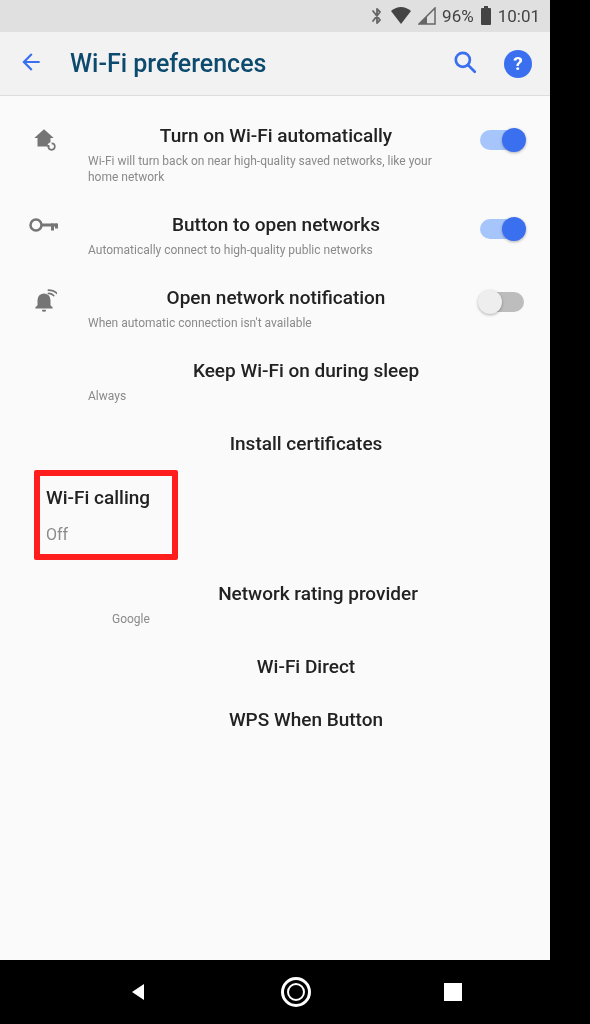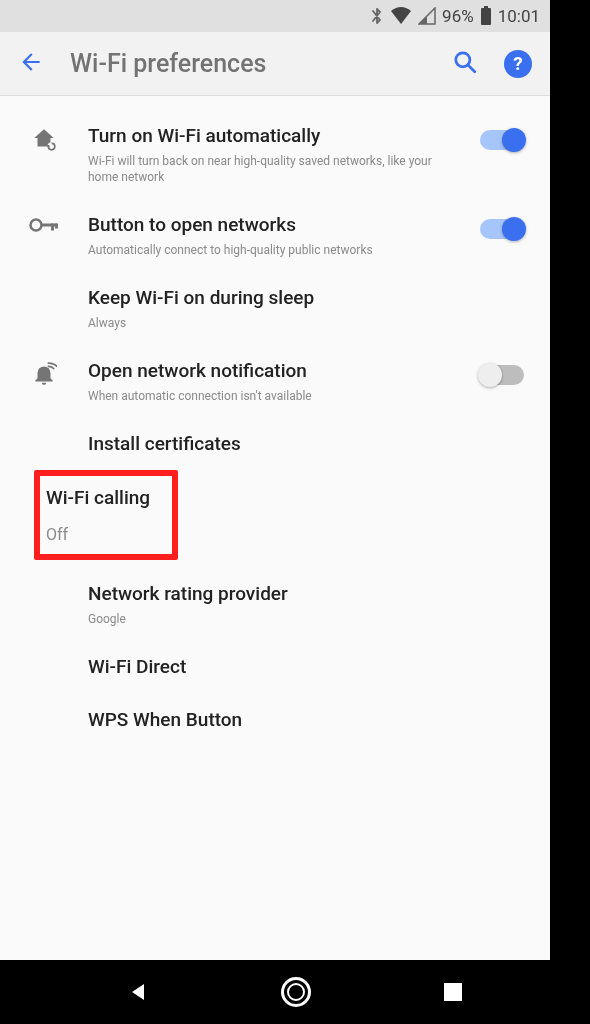--- a/index.html
+++ b/index.html
@@ -47,21 +47,21 @@
     display: flex;
     align-items: center;
     padding: 0 18px;
     gap: 26px;
     border-bottom: 1px solid #ddd;
   }
   .appbar .title {
     flex: 1;
     font-size: 25px;
     font-weight: 500;
-    color: #737373;
+    color: #0c4a6e;
   }
   .appbar .icon-btn { color: #3a6ff0; }
   .help-circle {
     width: 28px; height: 28px;
     border-radius: 50%;
     background: #3a6ff0;
     color: #fff;
     display: flex;
     align-items: center;
     justify-content: center;
@@ -89,20 +89,21 @@
   .row .textcol {
     flex: 1;
     min-width: 0;
     padding-right: 8px;
   }
   .row .title {
     font-size: 19px;
     color: #222;
     font-weight: 500;
     line-height: 1.3;
+    text-align: center;
   }
   .row .sub {
     font-size: 12px;
     color: #8a8a8a;
     line-height: 1.35;
     margin-top: 4px;
   }
   .row .ctrlcol {
     width: 60px;
     flex-shrink: 0;
@@ -253,28 +254,20 @@
       </div>
       <div class="ctrlcol">
         <div class="switch on">
             <div class="track"></div>
             <div class="thumb"></div>
           </div>
       </div>
     </div>
 
     <div class="row">
-      <div class="iconcol"></div>
-      <div class="textcol">
-        <div class="title">Keep Wi-Fi on during sleep</div>
-        <div class="sub">Always</div>
-      </div>
-    </div>
-
-    <div class="row">
       <div class="iconcol">
         <span>
           <svg width="26" height="26" viewBox="0 0 24 24">
               <path d="M12 22 a2 2 0 0 0 2 -2 h-4 a2 2 0 0 0 2 2 Z M18 16 v-5 a6 6 0 0 0 -12 0 v5 l-2 2 v1 h16 v-1 Z" fill="#757575"></path>
               <path d="M16 5 q3 0 5 2 M16 2 q5 0 8 3" stroke="#757575" stroke-width="1.5" fill="none" stroke-linecap="round"></path>
             </svg>
         </span>
       </div>
       <div class="textcol">
         <div class="title">Open network notification</div>
@@ -284,34 +277,42 @@
         <div class="switch off">
             <div class="track"></div>
             <div class="thumb"></div>
           </div>
       </div>
     </div>
 
     <div class="row">
       <div class="iconcol"></div>
       <div class="textcol">
+        <div class="title">Keep Wi-Fi on during sleep</div>
+        <div class="sub">Always</div>
+      </div>
+    </div>
+
+    <div class="row">
+      <div class="iconcol"></div>
+      <div class="textcol">
         <div class="title">Install certificates</div>
       </div>
     </div>
 
     <div style="padding-left:34px;">
       <div class="highlight" style="display:inline-block; padding: 10px 22px 10px 6px;">
         <div>
           <div class="title" style="font-size:19px;color:#222;font-weight:500;">Wi-Fi calling</div>
           <div class="sub" style="font-size:16px;color:#8a8a8a;margin-top:16px;">Off</div>
         </div>
       </div>
     </div>
 
-    <div class="row" style="padding-top:22px;">
+    <div class="row" style="padding-top:22px;padding-left:24px;">
       <div class="iconcol"></div>
       <div class="textcol">
         <div class="title">Network rating provider</div>
         <div class="sub">Google</div>
       </div>
     </div>
 
     <div class="row">
       <div class="iconcol"></div>
       <div class="textcol">

